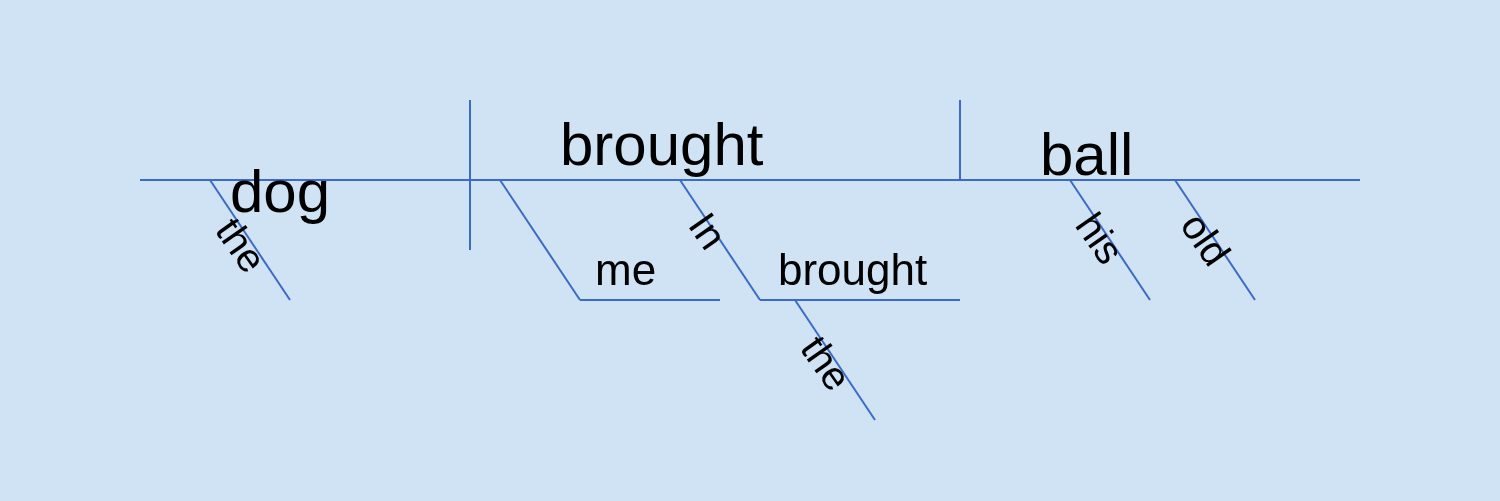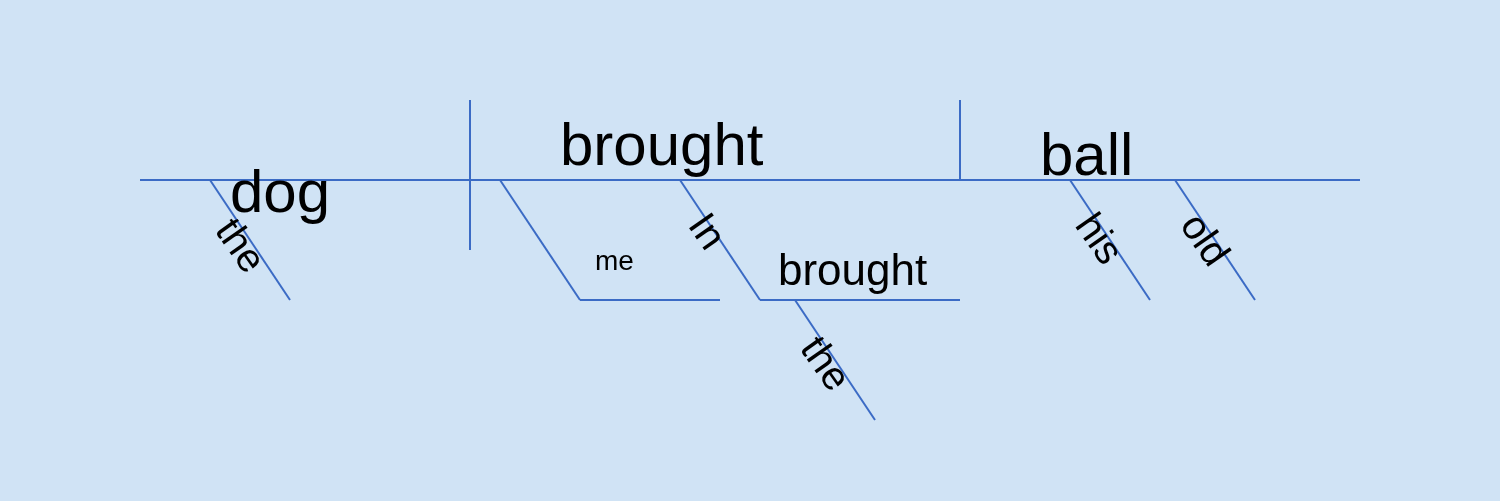--- a/index.html
+++ b/index.html
@@ -60,20 +60,20 @@
 
   <line x1="1175" y1="180" x2="1255" y2="300" stroke="#3b6bc5" stroke-width="2"></line>
 </svg>
 
 <div class="word" style="left:230px; top:110px;margin-top:47px;">dog</div>
 <div class="word" style="left:560px; top:110px;">brought</div>
 <div class="word" style="left:1040px; top:110px;margin-top:10px;">ball</div>
 
 <div class="modifier" style="left:225px; top:200px;">the</div>
 
-<div class="word" style="left:595px; top:245px; font-size:28px;">me</div>
+<div class="word" style="left:595px; top:245px; font-size:44px;">me</div>
 
 <div class="modifier" style="left:698px; top:195px;">In</div>
 <div class="word" style="left:778px; top:245px; font-size:44px;">brought</div>
 <div class="modifier" style="left:810px; top:318px;">the</div>
 
 <div class="modifier" style="left:1085px; top:195px;">his</div>
 <div class="modifier" style="left:1190px; top:195px;">old</div>
 
 </body></html>

